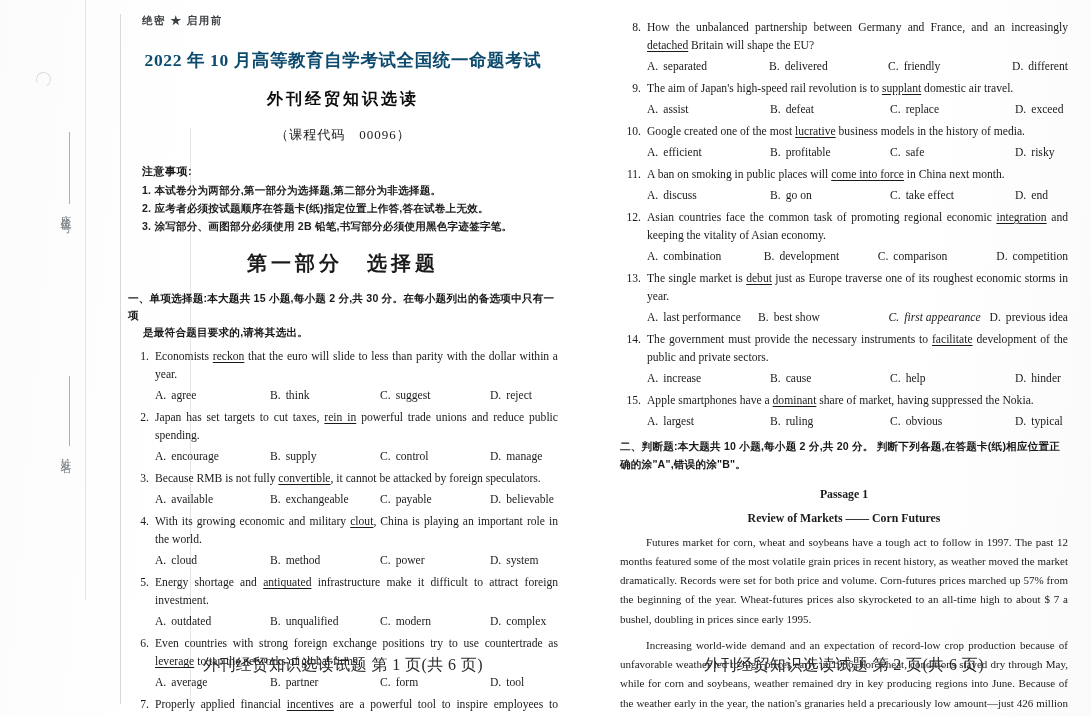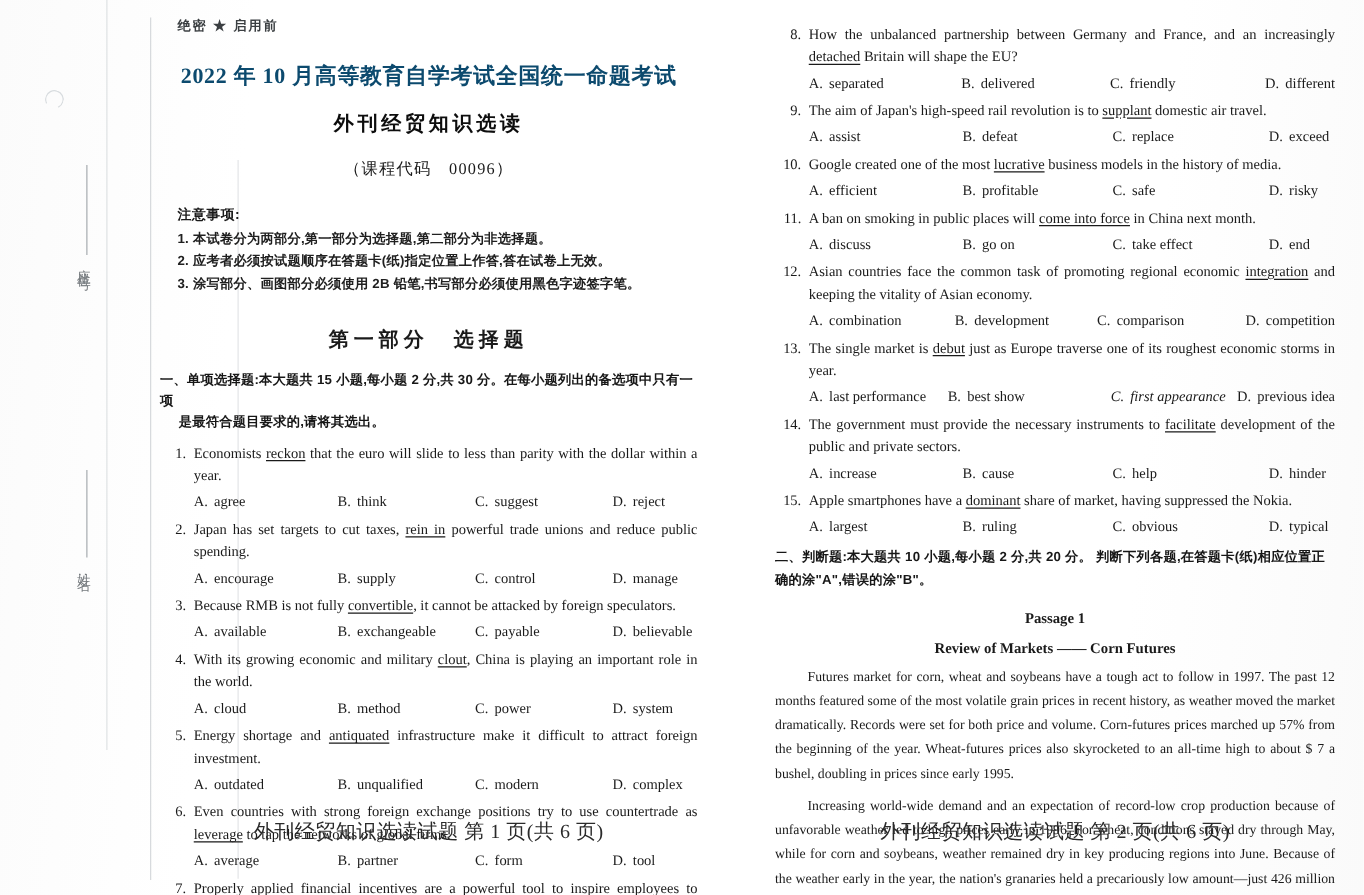--- a/index.html
+++ b/index.html
@@ -74,22 +74,22 @@
   .notice-h{
     font-family:"Liberation Sans", sans-serif;
     font-size:11px;font-weight:bold;margin:20px 0 5px 14px;letter-spacing:.5px;
   }
   .notice-i{
     font-family:Liberation Sans, sans-serif;
     font-size:10.6px;font-weight:bold;margin:0 0 4px 14px;letter-spacing:.2px;
     color:#202020;
   }
   .part-h{
-    text-align:center;font-size:16px;font-weight:bold;
-    margin-top:28px;letter-spacing:4px;
+    text-align:center;font-size:20px;font-weight:bold;
+    margin-top:16px;letter-spacing:4px;
     font-family:"Liberation Sans", sans-serif;
   }
   .bigq{
     font-family:"Liberation Sans", sans-serif;
     font-size:10.6px;font-weight:bold;line-height:1.62;
     margin-top:13px;letter-spacing:.2px;color:#171717;
   }
   .bigq .ind{display:block;padding-left:15px;}
   .bigq2{
     font-family:"Liberation Sans", sans-serif;

